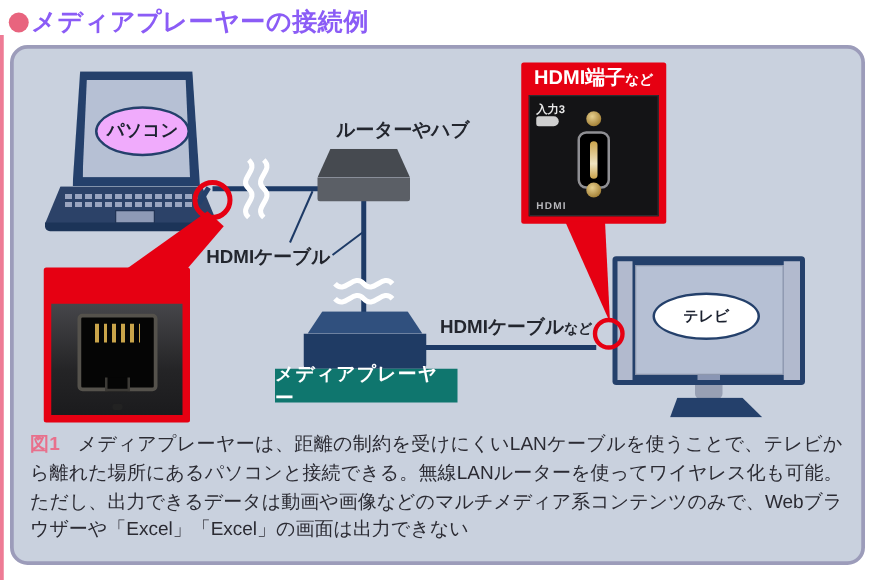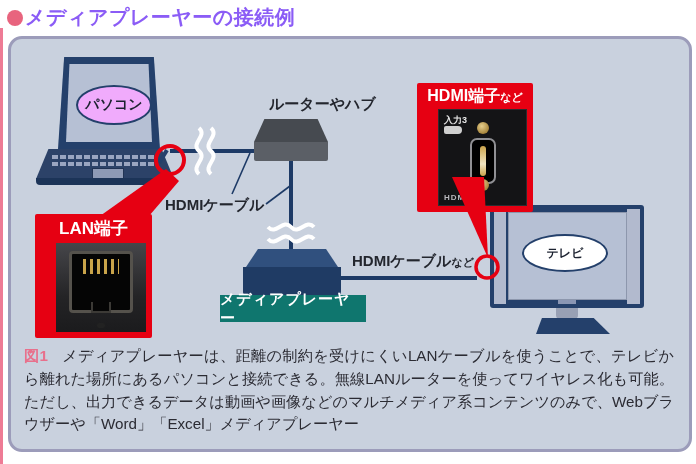--- a/index.html
+++ b/index.html
@@ -65,25 +65,25 @@
   .tv-ellipse{left:522px;top:234px;width:82px;height:34px;background:#fff;border:2px solid #24406b;border-radius:50%;
     z-index:4;display:flex;align-items:center;justify-content:center;font-size:12px;font-weight:700;color:#1c2230;}
   .tv-logo{left:558px;top:300px;width:18px;height:4px;background:#8a96b4;z-index:4;}
   .tv-neck{left:556px;top:308px;width:22px;height:11px;background:#98a0b4;border-radius:0 0 4px 4px;z-index:3;}
   .tv-base{left:536px;top:318px;width:74px;height:16px;background:#24406b;
     clip-path:polygon(8% 0,78% 0,100% 100%,0 100%);z-index:3;}
 
   
   .callout{background:#e60012;z-index:4;border-radius:2px;}
   #lan-callout{left:35px;top:214px;width:117px;height:124px;}
-  #hdmi-callout{left:417px;top:50px;width:116px;height:129px;margin-top:33px;}
+  #hdmi-callout{left:417px;top:50px;width:116px;height:129px;}
   .callout-title{color:#fff;font-weight:700;text-align:center;}
   #lan-callout .callout-title{font-size:17px;line-height:29px;height:29px;}
   #hdmi-callout .callout-title{font-size:16px;line-height:26px;height:26px;}
-  .callout-photo{position:absolute;left:21px;right:6px;bottom:6px;overflow:hidden;padding-left:44px;}
+  .callout-photo{position:absolute;left:6px;right:6px;bottom:6px;overflow:hidden;padding-left:44px;}
   #lan-photo{top:29px;background:linear-gradient(180deg,#46464a,#242426 60%,#1b1b1d);}
   #hdmi-photo{top:26px;background:#141416;border:1px solid #2c2c30;}
 
   
   .rj45-socket{position:absolute;left:50%;top:8px;transform:translateX(-50%);
     width:58px;height:56px;background:#050505;border:3px solid #55524c;border-radius:4px;}
   .rj45-pins{position:absolute;left:50%;top:5px;transform:translateX(-50%);width:36px;height:15px;
     background:repeating-linear-gradient(90deg,#c9a44a 0 3px,#050505 3px 7px);}
   .rj45-notch{position:absolute;left:50%;bottom:-3px;transform:translateX(-50%);width:16px;height:9px;
     background:#050505;border:2px solid #3c3a36;border-top:none;}
@@ -175,21 +175,20 @@
 <div class="abs tv-strip-r"></div>
 <div class="abs tv-screen"></div>
 <div class="abs tv-ellipse">
   <span>テレビ</span>
 </div>
 <div class="abs tv-logo"></div>
 <div class="abs tv-neck"></div>
 <div class="abs tv-base"></div>
 
 <div class="abs callout" id="lan-callout">
-  <div class="callout-title">LAN端子</div>
   <div class="callout-photo" id="lan-photo">
     <div class="rj45-socket">
       <div class="rj45-pins"></div>
       <div class="rj45-notch"></div>
     </div>
     <div class="rj45-screw"></div>
   </div>
 </div>
 
 <div class="abs callout" id="hdmi-callout">
@@ -209,14 +208,14 @@
 </div>
 
 <svg class="abs" id="svg-top" viewBox="0 0 696 464">
   <polygon points="166,169 179,181 149,216 100,216" fill="#e60012"></polygon>
   <polygon points="452,177 484,177 488,258" fill="#e60012"></polygon>
   <circle cx="170" cy="160" r="14" fill="none" stroke="#e60012" stroke-width="4"></circle>
   <circle cx="487" cy="267" r="11" fill="none" stroke="#e60012" stroke-width="3.5"></circle>
 </svg>
 
 <div class="abs" id="caption">
-  <span id="fig-label">図1</span><span>メディアプレーヤーは、距離の制約を受けにくいLANケーブルを使うことで、テレビから離れた場所にあるパソコンと接続できる。無線LANルーターを使ってワイヤレス化も可能。ただし、出力できるデータは動画や画像などのマルチメディア系コンテンツのみで、Webブラウザーや「Word」「Excel」メディアプレーヤー</span>
+  <span id="fig-label">図1</span><span>メディアプレーヤーは、距離の制約を受けにくいLANケーブルを使うことで、テレビから離れた場所にあるパソコンと接続できる。無線LANルーターを使ってワイヤレス化も可能。ただし、出力できるデータは動画や画像などのマルチメディア系コンテンツのみで、Webブラウザーや「Excel」「Excel」の画面は出力できない</span>
 </div>
 
 </body></html>

